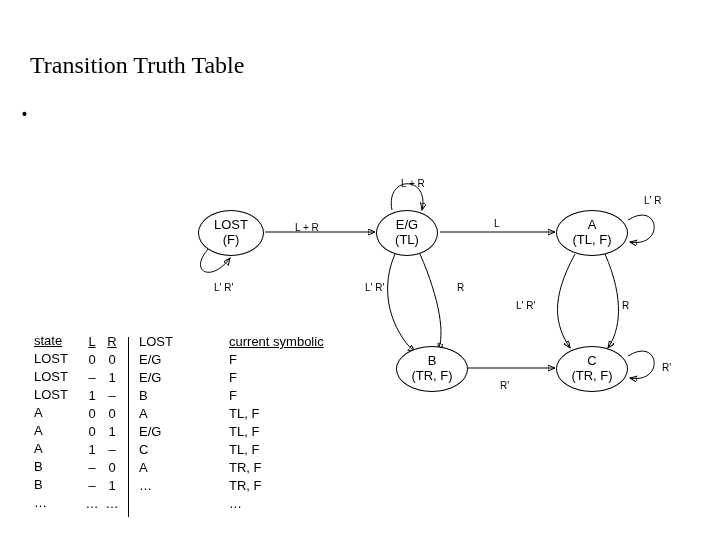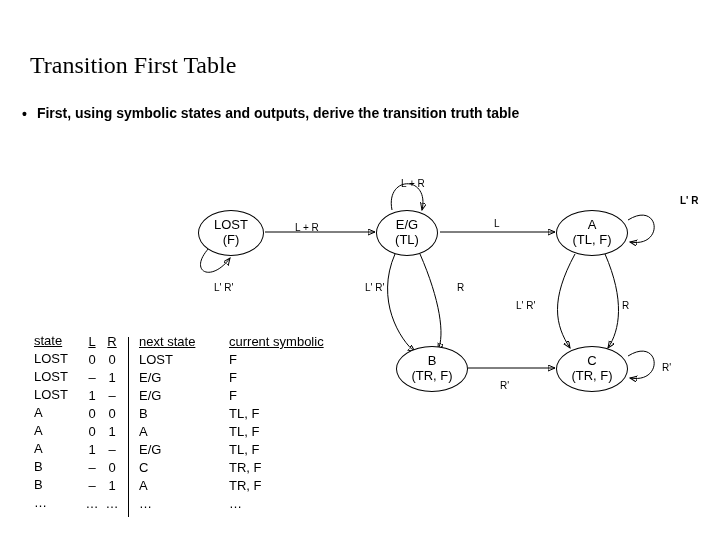--- a/index.html
+++ b/index.html
@@ -81,25 +81,24 @@
   .tt-col.out   { min-width: 120px; text-align: left; }
   .tt-col > div { height: 18px; }
   .tt-col > div.hdr { text-decoration: underline; }
 
   svg.arcs { position: absolute; left: 0; top: 0; }
   svg.arcs path, svg.arcs line { stroke: #000; stroke-width: 1; fill: none; }
 </style>
 </head>
 <body>
 
-<div class="title">Transition First Table</div>
+<div class="title">Transition Truth Table</div>
 
 <div class="bullet-row">
   <span class="bullet-dot">•</span>
-  <span class="bullet-text">First, using symbolic states and outputs, derive the transition truth table</span>
 </div>
 
 <svg class="arcs" width="720" height="540">
   <defs>
     <marker id="ah" markerWidth="8" markerHeight="8" refX="7" refY="3" orient="auto">
       <path d="M0,0 L7,3 L0,6 Z" fill="#000"></path>
     </marker>
   </defs>
 
   <path d="M213,244 C185,270 210,285 230,258" marker-end="url(#ah)"></path>
@@ -145,21 +144,21 @@
   </div>
   <div class="state oval" style="left:556px; top:346px; width:72px; height:46px; flex-direction:column;">
     <div>C</div>
     <div>(TR, F)</div>
   </div>
 
   <div class="edge-label" style="left:214px; top:282px;">L' R'</div>
   <div class="edge-label" style="left:295px; top:222px;">L + R</div>
   <div class="edge-label" style="left:401px; top:178px;">L + R</div>
   <div class="edge-label" style="left:494px; top:218px;">L</div>
-  <div class="edge-label" style="left:680px; top:195px;font-weight:bold;">L' R</div>
+  <div class="edge-label" style="left:644px; top:195px;">L' R</div>
   <div class="edge-label" style="left:365px; top:282px;">L' R'</div>
   <div class="edge-label" style="left:457px; top:282px;">R</div>
   <div class="edge-label" style="left:516px; top:300px;">L' R'</div>
   <div class="edge-label" style="left:622px; top:300px;">R</div>
   <div class="edge-label" style="left:500px; top:380px;">R'</div>
   <div class="edge-label" style="left:662px; top:362px;">R'</div>
 </div>
 
 <div class="ttable">
   <div class="tt-col state">
@@ -193,21 +192,20 @@
       <div>–</div>
       <div>0</div>
       <div>1</div>
       <div>–</div>
       <div>0</div>
       <div>1</div>
       <div>…</div>
     </div>
   <div class="tt-col sep" style="height: 180px;"></div>
   <div class="tt-col next">
-    <div class="hdr">next state</div>
   <div>LOST</div>
       <div>E/G</div>
       <div>E/G</div>
       <div>B</div>
       <div>A</div>
       <div>E/G</div>
       <div>C</div>
       <div>A</div>
       <div>…</div>
     </div>

